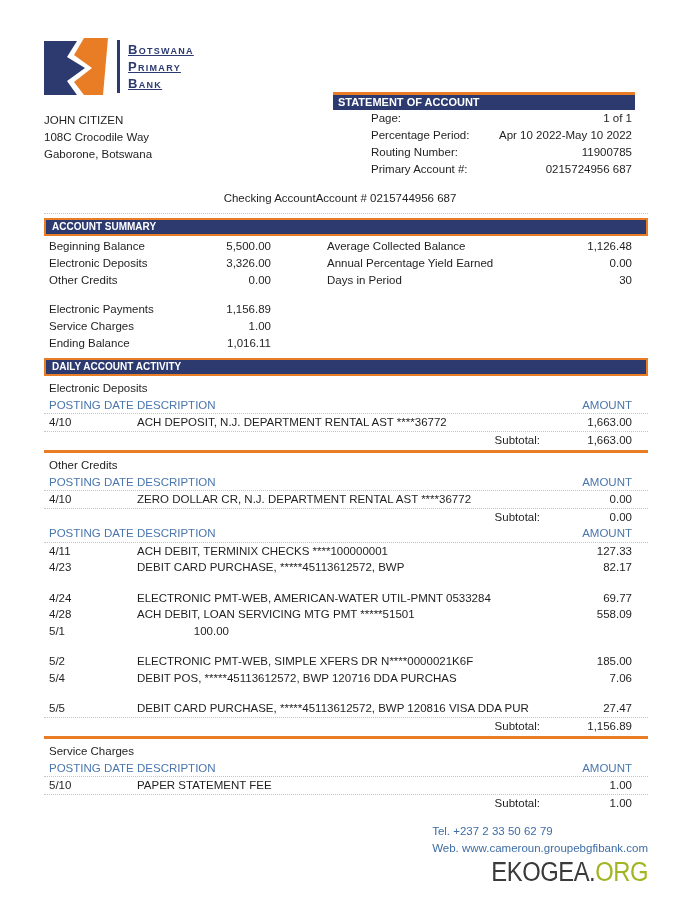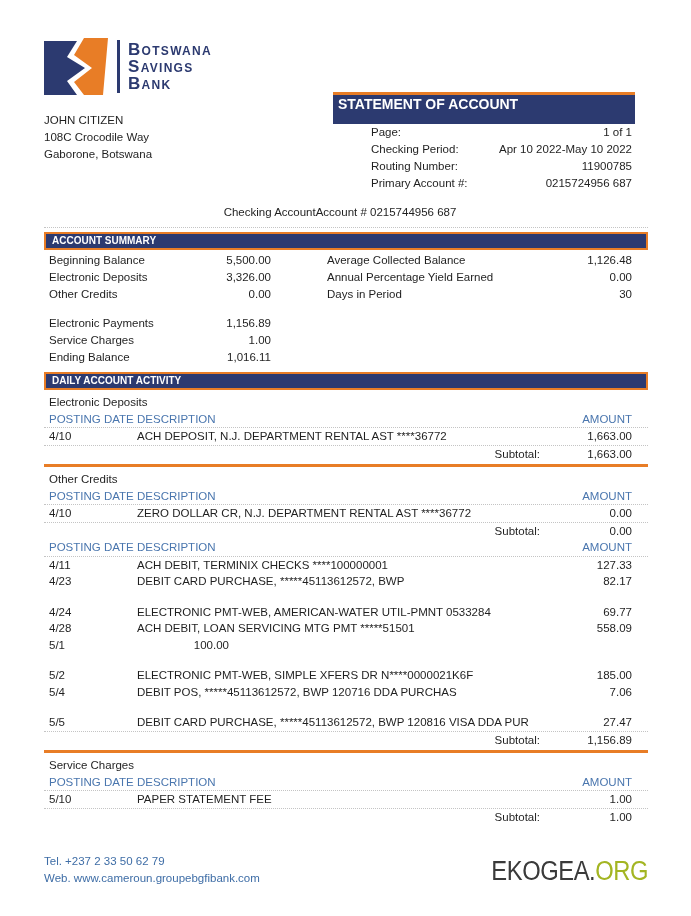--- a/index.html
+++ b/index.html
@@ -18,26 +18,26 @@
   .page{
     width:691px;height:916px;background:#fff;margin:0 auto;
     padding:38px 43px 10px 44px;overflow:hidden;color:var(--ink);
     font-size:11.5px;position:relative;
   }
   
   .top{display:flex;justify-content:space-between;align-items:flex-start;}
   .logo{display:flex;align-items:flex-start;}
   .logo-mark{width:64px;height:58px;display:block;}
   .logo-divider{width:3px;height:53px;background:var(--navy);margin:2px 8px 0 9px;}
-  .logo-text{color:var(--navy);font-weight:bold;font-size:17px;line-height:17px;
-    font-variant:small-caps;letter-spacing:1.3px;padding-top:3px;}
+  .logo-text{color:var(--navy);font-weight:bold;font-size:13px;line-height:17px;
+    font-variant:small-caps;letter-spacing:1.3px;padding-top:3px;text-decoration:underline;}
   .address{margin-top:16px;line-height:17px;}
   .stmt-box{width:302px;margin-right:13px;margin-top:54px;}
-  .stmt-title{background:var(--navy);color:#fff;font-weight:bold;font-size:14px;
-    border-top:3px solid var(--orange);padding:1px 5px 12px;}
+  .stmt-title{background:var(--navy);color:#fff;font-weight:bold;font-size:11px;
+    border-top:3px solid var(--orange);padding:1px 5px 2px;}
   .stmt-row{display:flex;line-height:17px;padding:0 3px 0 4px;}
   .stmt-row .lbl{flex:1;padding-left:34px;}
   .stmt-row .val{text-align:right;white-space:nowrap;}
   
   .acct-line{display:flex;justify-content:center;margin-top:12px;
     padding:0 16px 6px 4px;border-bottom:1px dotted var(--dot);line-height:17px;}
   
   .bar-full{background:var(--navy);color:#fff;font-weight:bold;font-size:10px;
     border:2px solid var(--orange);padding:1px 6px 2px;margin-top:4px;}
   
@@ -54,21 +54,21 @@
   .sec-name.mt{margin-top:8px;}
   .thead,.trow,.subtotal{display:flex;line-height:16.5px;padding-left:5px;}
   .thead{color:var(--steel);border-bottom:1px dotted var(--dot);}
   .c-date{width:88px;flex-shrink:0;}
   .c-desc{flex:1;}
   .c-amt{width:108px;flex-shrink:0;text-align:right;padding-right:16px;white-space:nowrap;}
   .trow.gap{margin-top:14px;}
   .subtotal{justify-content:flex-end;border-top:1px dotted var(--dot);}
   .orange-divider{height:3px;background:var(--orange);margin:2px 0 4px;}
   
-  .footer{display:flex;justify-content:space-between;align-items:flex-end;margin-top:28px;}
+  .footer{display:flex;justify-content:space-between;align-items:flex-end;margin-top:12px;flex-direction:column;}
   .contact{color:var(--footer-blue);line-height:17px;}
   .brand{font-size:27px;letter-spacing:-0.5px;transform:scaleX(0.88);
     transform-origin:right bottom;white-space:nowrap;}
   .brand .dark{color:var(--brand-dark);}
   .brand .green{color:var(--brand-green);}
 </style>
 </head>
 <body>
 
 <div class="page">
@@ -76,39 +76,39 @@
   <div class="top">
     <div>
       <div class="logo">
         <svg class="logo-mark" viewBox="0 0 64 58">
           <polygon fill="#2c3a70" points="0,3 33,3 23,19 41,30 23,43 33,57 0,57"></polygon>
           <polygon fill="#e87d26" points="40,0 64,0 59,57 40,57 30,44 48,30 30,17"></polygon>
         </svg>
         <div class="logo-divider"></div>
         <div class="logo-text">
           <div>Botswana</div>
-          <div>Savings</div>
+          <div>Primary</div>
           <div>Bank</div>
         </div>
       </div>
       <div class="address">
         <div>JOHN CITIZEN</div>
         <div>108C Crocodile Way</div>
         <div>Gaborone, Botswana</div>
       </div>
     </div>
 
     <div class="stmt-box">
       <div class="stmt-title">STATEMENT OF ACCOUNT</div>
       <div class="stmt-row">
         <span class="lbl">Page:</span>
         <span class="val">1 of 1</span>
       </div>
       <div class="stmt-row">
-        <span class="lbl">Checking Period:</span>
+        <span class="lbl">Percentage Period:</span>
         <span class="val">Apr 10 2022-May 10 2022</span>
       </div>
       <div class="stmt-row">
         <span class="lbl">Routing Number:</span>
         <span class="val">11900785</span>
       </div>
       <div class="stmt-row">
         <span class="lbl">Primary Account #:</span>
         <span class="val">0215724956 687</span>
       </div>

